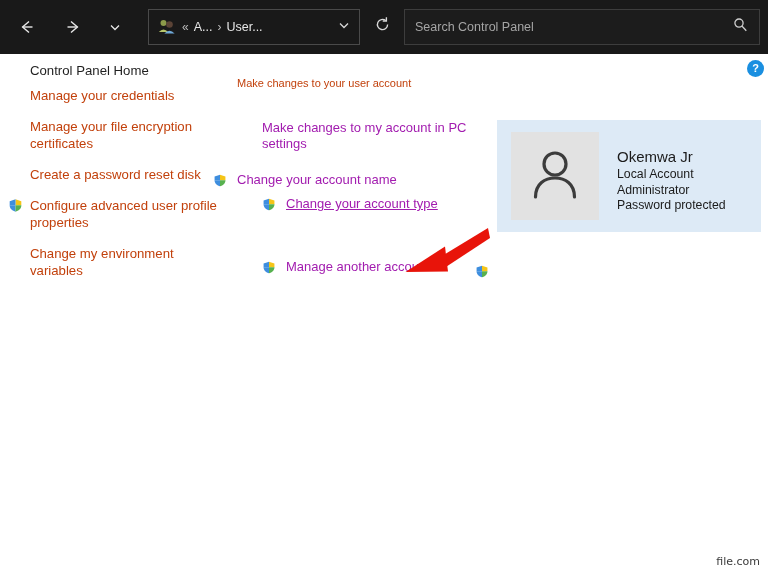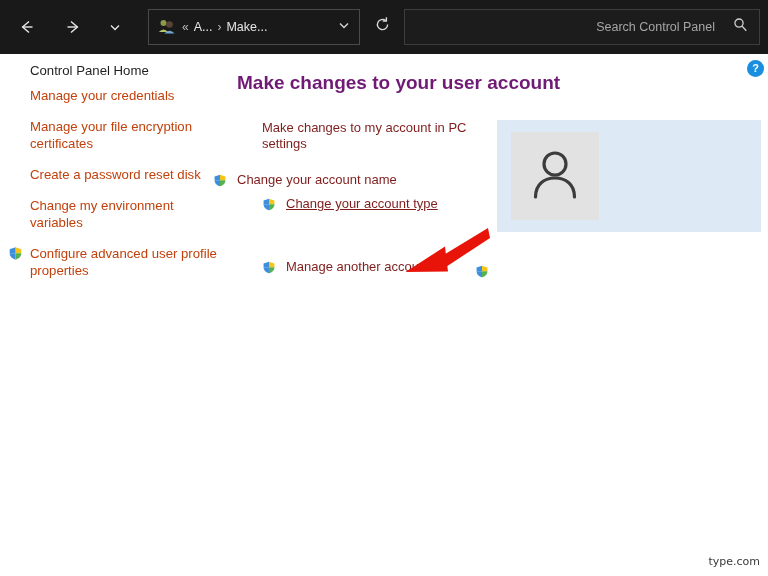--- a/index.html
+++ b/index.html
@@ -99,21 +99,20 @@
   #search-input {
     border: none;
     background: transparent;
     outline: none;
     color: #c9c9c9;
     font-family: "Liberation Sans", sans-serif;
     font-size: 12.5px;
     margin-left: 10px;
     width: 300px;
     padding: 0;
-    text-align: right;
   }
   #search-input::placeholder { color: #a5a5a5; opacity: 1; }
   #search-icon {
     position: absolute;
     right: 10px; top: 50%;
     transform: translateY(-50%);
     color: #cfcfcf;
   }
 
   
@@ -156,30 +155,30 @@
     width: 15px; height: 15px;
   }
 
   
   #main {
     position: absolute;
     left: 237px; top: 72px;
     width: 260px;
   }
   #page-title {
-    font-size: 19px;
-    color: #701a75;
+    font-size: 11px;
+    color: #c2410c;
     line-height: 22px;
     margin: 0 0 26px 0;
-    font-weight: bold;
+    font-weight: normal;
     white-space: nowrap;
   }
   .task-link {
     position: relative;
-    color: #7f1d1d;
+    color: #a21caf;
     font-size: 13px;
     line-height: 16px;
     margin-bottom: 10px;
   }
   .task-link .label { display: inline; }
   .task-shield {
     position: absolute;
     left: -24px; top: 1px;
     width: 14px; height: 15px;
   }
@@ -296,21 +295,21 @@
       <svg width="20" height="18" viewBox="0 0 20 18">
         <circle cx="6.5" cy="5" r="3" fill="#8c9a4a"></circle>
         <path d="M1.8 14 q4.7-5.2 9.4 0 z" fill="#b7c46a"></path>
         <circle cx="12.5" cy="6.5" r="3.3" fill="#5b4336"></circle>
         <path d="M7.4 15.6 q5.1-5.8 10.2 0 z" fill="#6fa8d8"></path>
       </svg>
     </span>
     <span class="crumb-sep">«</span>
     <span class="crumb-text">A...</span>
     <span class="crumb-sep">›</span>
-    <span class="crumb-text">Make...</span>
+    <span class="crumb-text">User...</span>
     <span id="crumb-chevron">
       <svg width="14" height="14" viewBox="0 0 14 14">
         <path d="M3 5.5 L7 9.5 L11 5.5" fill="none" stroke="currentColor" stroke-width="1.3"></path>
       </svg>
     </span>
   </div>
 
   <div id="refresh-btn">
     <span>
       <svg width="17" height="17" viewBox="0 0 17 17">
@@ -344,38 +343,38 @@
   <div class="side-item">
     <span>Manage your credentials</span>
   </div>
 
   <div class="side-item">
     <span>Manage your file encryption certificates</span>
   </div>
 
   <div class="side-item">
     <span>Create a password reset disk</span>
-  </div>
-
-  <div class="side-item">
-    <span>Change my environment variables</span>
   </div>
 
   <div class="side-item">
     <span class="side-shield">
       <svg width="15" height="15" viewBox="0 0 16 16">
         <path d="M8 0.6 L15 3 V8 C15 12 11.6 14.6 8 15.6 C4.4 14.6 1 12 1 8 V3 Z" fill="#ffffff"></path>
         <path d="M8 1.4 L14.2 3.5 V7.6 H8 Z" fill="#f5c518"></path>
         <path d="M8 1.4 L1.8 3.5 V7.6 H8 Z" fill="#3e8ede"></path>
         <path d="M1.8 7.6 H8 V14.6 C4.9 13.7 1.8 11.4 1.8 8 Z" fill="#3e8ede"></path>
         <path d="M14.2 7.6 H8 V14.6 C11.1 13.7 14.2 11.4 14.2 8 Z" fill="#57b14f"></path>
       </svg>
     </span>
     <span>Configure advanced user profile properties</span>
   </div>
+
+  <div class="side-item">
+    <span>Change my environment variables</span>
+  </div>
 </div>
 
 <div id="main">
 
   <h1 id="page-title">Make changes to your user account</h1>
 
   <div class="task-link" id="link-pc-settings">
     <span class="label">Make changes to my account in PC settings</span>
   </div>
 
@@ -433,24 +432,30 @@
 
 <div id="account-panel">
   <div id="avatar-tile">
     <span>
       <svg width="58" height="58" viewBox="0 0 58 58">
         <circle cx="29" cy="19" r="11" fill="none" stroke="#3c3c3c" stroke-width="3.2"></circle>
         <path d="M9.5 52 C9.5 38.5 19 33 29 33 C39 33 48.5 38.5 48.5 52" fill="none" stroke="#3c3c3c" stroke-width="3.2" stroke-linecap="round"></path>
       </svg>
     </span>
   </div>
+  <div id="account-info">
+    <div id="account-name">Okemwa Jr</div>
+    <div class="account-detail">Local Account</div>
+    <div class="account-detail">Administrator</div>
+    <div class="account-detail">Password protected</div>
+  </div>
 </div>
 
 <div id="annotation-arrow">
   <svg width="86" height="54" viewBox="0 0 86 54">
     <g fill="#e8140a">
       <path d="M84 2 L30.5 34.5 L36.5 44.5 L86 12 Z"></path>
       <path d="M1.5 46 L41 20.5 L44 45.5 Z"></path>
     </g>
   </svg>
 </div>
 
-<div id="watermark">type.com</div>
+<div id="watermark">file.com</div>
 
 </body></html>

